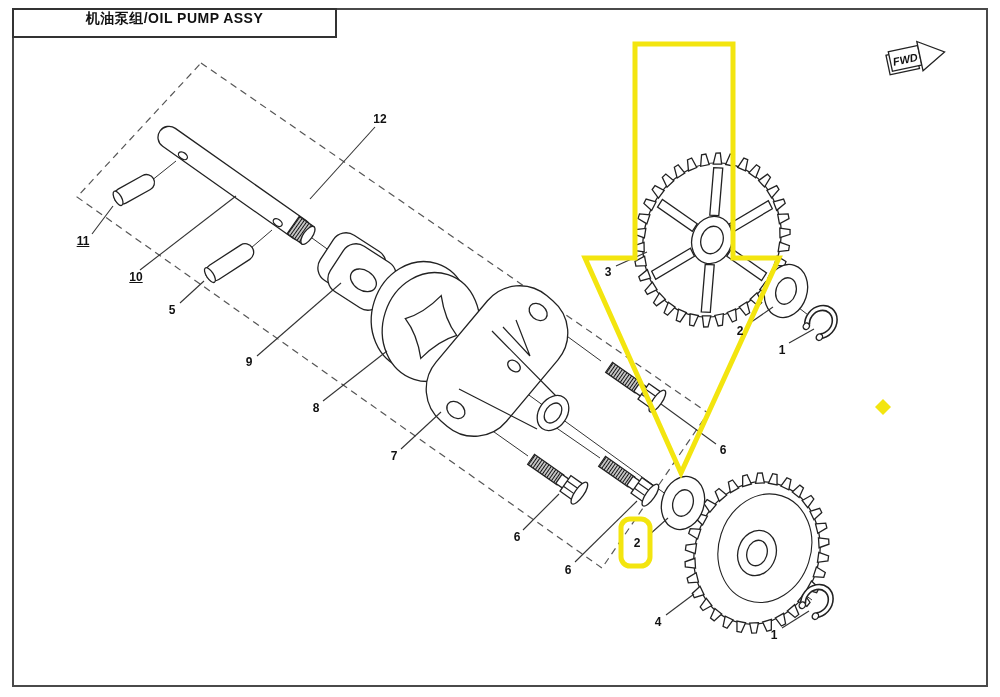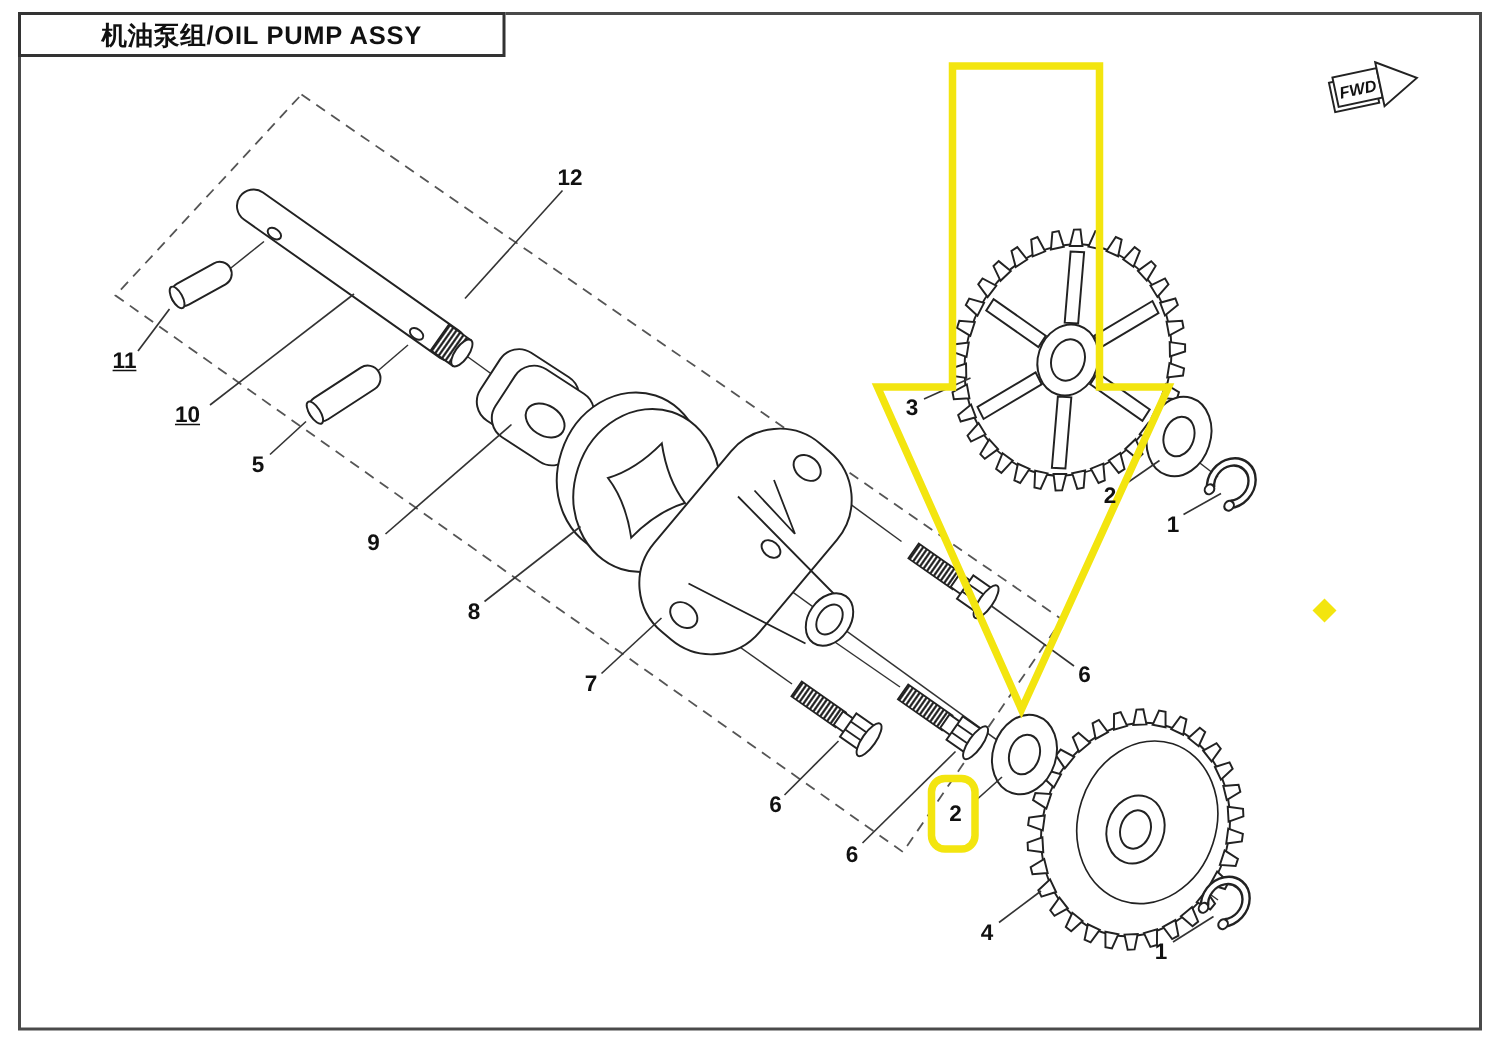--- a/index.html
+++ b/index.html
@@ -6,35 +6,35 @@
   body{
     width:1000px;height:697px;position:relative;background:#fff;
     font-family:"Liberation Sans", sans-serif;overflow:hidden;
   }
   .frame{
     position:absolute;left:12px;top:8px;width:972px;height:675px;
     border:2px solid #4a4a4a;background:#fff;
   }
   .title-box{
     position:absolute;left:12px;top:8px;width:321px;height:26px;
-    border:2px solid #333;background:#fff;display:flex;align-items:center;justify-content:center;
-    font-weight:700;font-size:17px;color:#111;letter-spacing:.5px;z-index:5;
+    border:2px solid #333;background:#fff;display:flex;align-items:flex-start;justify-content:center;
+    font-weight:700;font-size:14px;color:#111;letter-spacing:.5px;z-index:5;
   }
   svg#diagram{position:absolute;left:0;top:0;z-index:2;}
   .part{fill:#fff;stroke:#222;stroke-width:1.3;}
   .ln{stroke:#222;stroke-width:1.2;fill:none;}
   .thin{stroke:#333;stroke-width:1;}
   .dash{fill:none;stroke:#555;stroke-width:1.2;stroke-dasharray:7 5;}
   .leader{stroke:#333;stroke-width:1.1;}
   .hl-stroke{fill:none;stroke:var(--hl,#f3e50f);stroke-width:5;stroke-linejoin:miter;}
   .hl-fill{fill:var(--hl,#f3e50f);stroke:none;}
   #callouts{position:absolute;left:0;top:0;width:1000px;height:697px;z-index:6;pointer-events:none;}
   .callout{
     position:absolute;transform:translate(-50%,-50%);
-    font-weight:700;font-size:15px;color:#111;line-height:1;
+    font-weight:700;font-size:12px;color:#111;line-height:1;
   }
   .fwd-text{font-weight:700;font-style:italic;font-size:11px;fill:#111;}
 </style>
 </head>
 <body>
 
 <div class="frame"></div>
 <div class="title-box">
   <span>机油泵组/OIL PUMP ASSY</span>
 </div>
@@ -274,21 +274,21 @@
     <rect class="part" x="-29" y="-8" width="30" height="20"></rect>
     <rect class="part" x="-26" y="-11" width="30" height="20"></rect>
     <polygon class="part" points="4,-15 29,1 4,15"></polygon>
     <text class="fwd-text" x="-11" y="4" text-anchor="middle">FWD</text>
   </g>
 </svg>
 
 <div id="callouts">
     <span class="callout" style="left: 380px; top: 119px;">12</span>
     <span class="callout" style="left: 83px; top: 241px; text-decoration: underline;">11</span>
-    <span class="callout" style="left: 125px; top: 277px; text-decoration: underline;">10</span>
+    <span class="callout" style="left: 136px; top: 277px; text-decoration: underline;">10</span>
     <span class="callout" style="left: 172px; top: 310px;">5</span>
     <span class="callout" style="left: 249px; top: 362px;">9</span>
     <span class="callout" style="left: 316px; top: 408px;">8</span>
     <span class="callout" style="left: 394px; top: 456px;">7</span>
     <span class="callout" style="left: 723px; top: 450px;">6</span>
     <span class="callout" style="left: 517px; top: 537px;">6</span>
     <span class="callout" style="left: 568px; top: 570px;">6</span>
     <span class="callout" style="left: 608px; top: 272px;">3</span>
     <span class="callout" style="left: 740px; top: 331px;">2</span>
     <span class="callout" style="left: 782px; top: 350px;">1</span>

